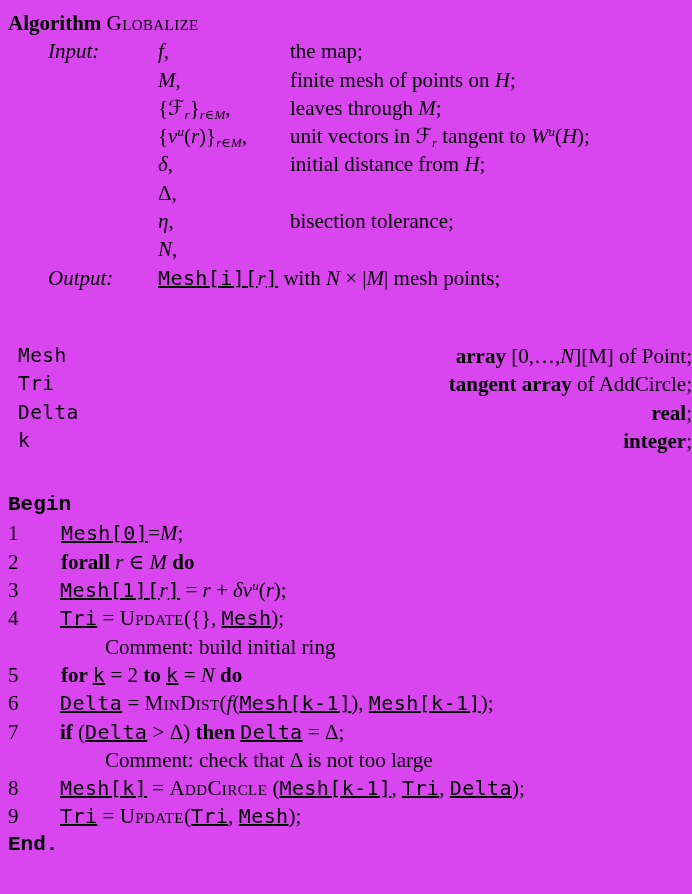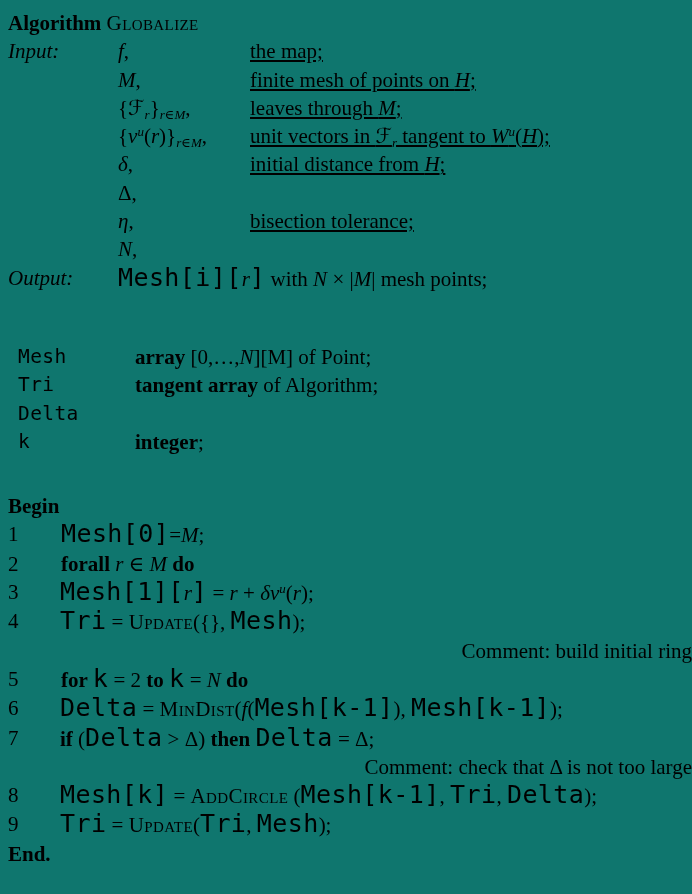--- a/index.html
+++ b/index.html
@@ -1,72 +1,73 @@
 <!DOCTYPE html>
 <html><head>
 <meta charset="utf-8">
 <style>
   html, body { margin: 0; padding: 0; }
   .page {
     position: relative;
     width: 692px;
     height: 894px;
-    background: #0f766e;
+    background: #d946ef;
     color: #000000;
     box-sizing: border-box;
     padding: 9px 0 0 8px;
     font-family: "Liberation Serif", "DejaVu Serif", serif;
     font-size: 21px;
     line-height: 28.3px;
     overflow: hidden;
   }
   
   .rm { font-style: normal; }
   .it { font-style: italic; }
   .bf { font-weight: bold; }
   .tt {
     font-family: "DejaVu Sans Mono", "Liberation Mono", monospace;
-    font-size: 25px;
+    font-size: 20px;
     letter-spacing: 0.4px;
+    text-decoration: underline;
   }
   .sc { font-variant: small-caps; letter-spacing: 0.4px; }
   .cal { font-family: "DejaVu Serif", "DejaVu Sans", serif; }
   .sub { font-size: 13px; vertical-align: -4px; line-height: 0; }
   .sup { font-size: 13px; vertical-align: 7px; line-height: 0; }
   .sub.it, .sup.it { font-style: italic; }
 
   
   .title-line { white-space: nowrap; }
 
   
-  .io-row { display: flex; white-space: nowrap; }
+  .io-row { display: flex; white-space: nowrap; margin-left: 40px; }
   .io-label { flex: none; width: 110px; font-style: italic; }
   .io-param { flex: none; width: 132px; }
   .io-param.wide { width: auto; }
-  .io-desc { flex: 1; text-decoration: underline; }
+  .io-desc { flex: 1; }
 
   
   .decl-block { margin-top: 50px; }
   .decl-row { display: flex; white-space: nowrap; }
   .decl-name {
     flex: none; width: 117px; margin-left: 10px;
     font-family: "DejaVu Sans Mono", "Liberation Mono", monospace;
     font-size: 19.5px; letter-spacing: 0.4px;
   }
-  .decl-type { flex: 1; }
+  .decl-type { flex: 1; text-align: right; }
 
   
   .code-block { margin-top: 36px; }
-  .begin-line, .end-line { font-weight: bold; white-space: nowrap; }
+  .begin-line, .end-line { font-weight: bold; white-space: nowrap; font-family: Liberation Mono, monospace; }
   .code-line { display: flex; white-space: nowrap; }
   .line-num { flex: none; width: 37px; }
   .stmt { flex: 1; }
   .stmt.ind1 { padding-left: 16px; }
   .stmt.ind2 { padding-left: 15px; }
-  .stmt.ind3 { padding-left: 60px; text-align: right; }
+  .stmt.ind3 { padding-left: 60px; }
 </style>
 </head>
 <body>
 
 <div class="page">
 
   <div class="title-line">
     <span class="bf">Algorithm </span><span class="sc">Globalize</span>
   </div>
 
@@ -115,24 +116,25 @@
     </div>
   </div>
 
   <div class="decl-block">
     <div class="decl-row">
       <span class="decl-name">Mesh</span>
       <span class="decl-type"><span class="bf">array </span><span class="rm">[0,…,</span><span class="it">N</span><span class="rm">][M] of Point;</span></span>
     </div>
     <div class="decl-row">
       <span class="decl-name">Tri</span>
-      <span class="decl-type"><span class="bf">tangent array </span><span class="rm">of Algorithm;</span></span>
+      <span class="decl-type"><span class="bf">tangent array </span><span class="rm">of AddCircle;</span></span>
     </div>
     <div class="decl-row">
       <span class="decl-name">Delta</span>
+      <span class="decl-type"><span class="bf">real</span><span class="rm">;</span></span>
     </div>
     <div class="decl-row">
       <span class="decl-name">k</span>
       <span class="decl-type"><span class="bf">integer</span><span class="rm">;</span></span>
     </div>
   </div>
 
   <div class="code-block">
     <div class="begin-line">Begin</div>
 

